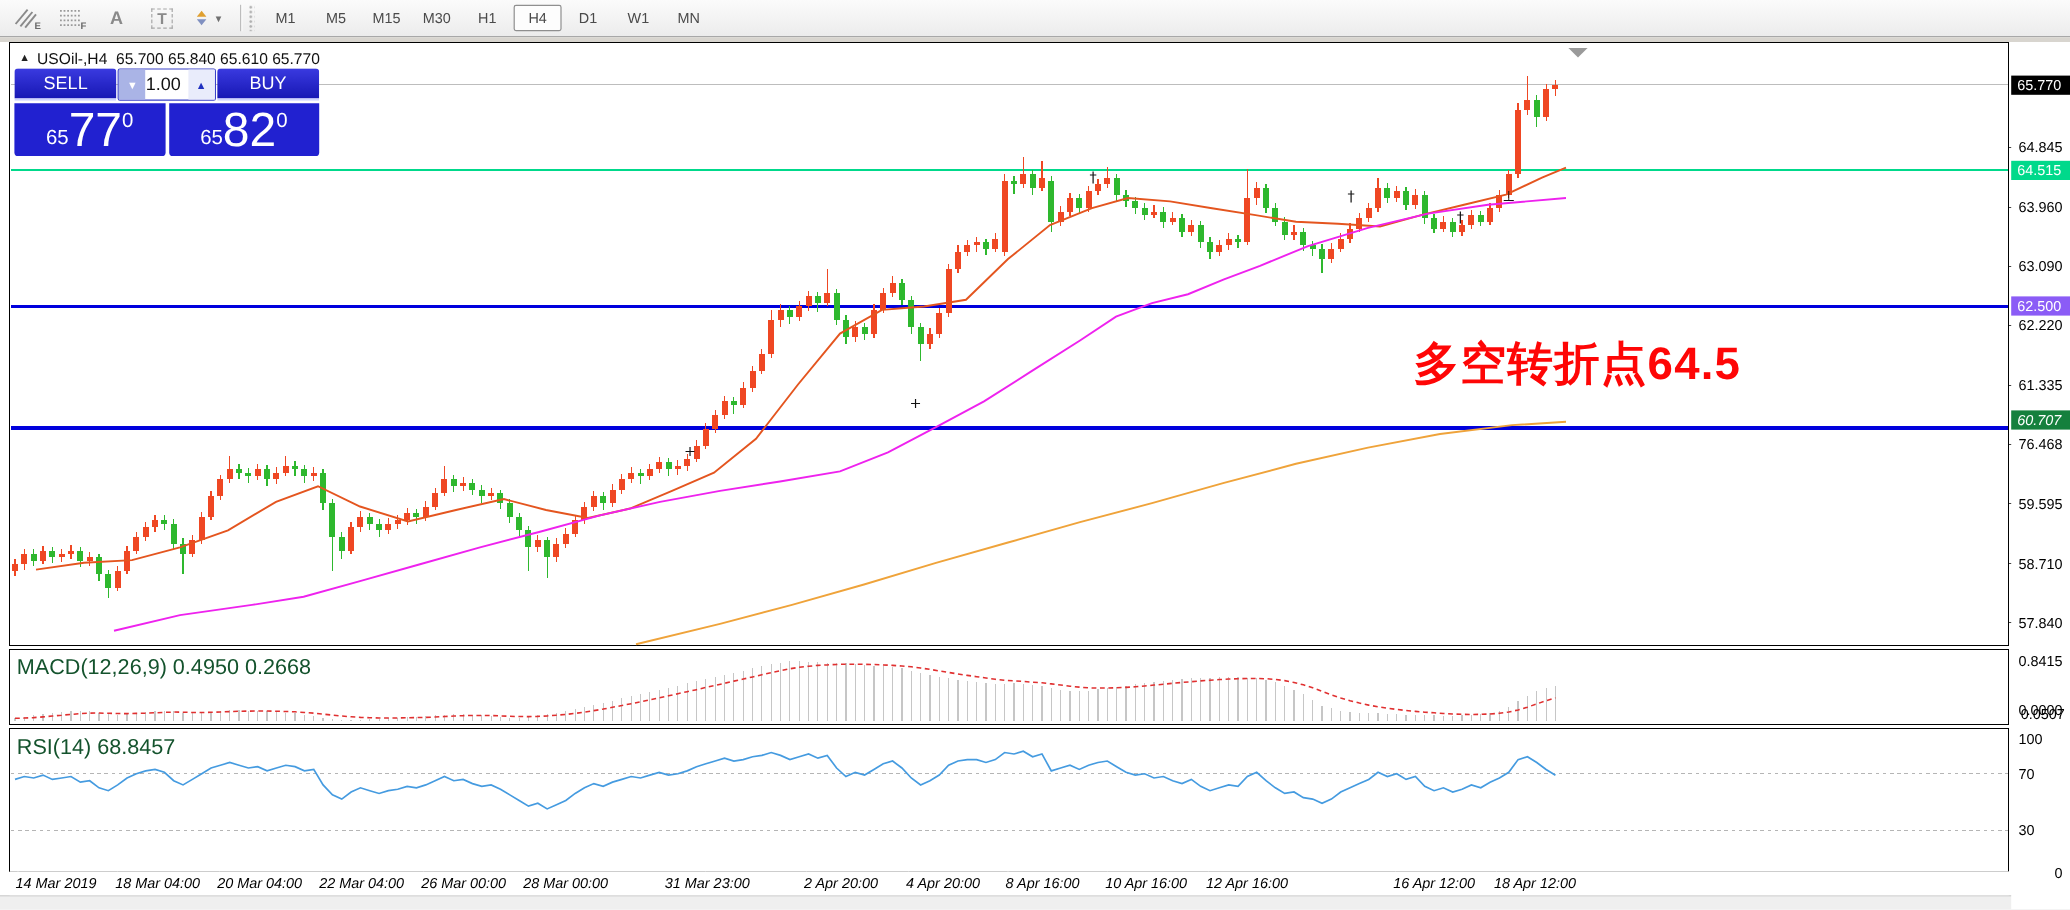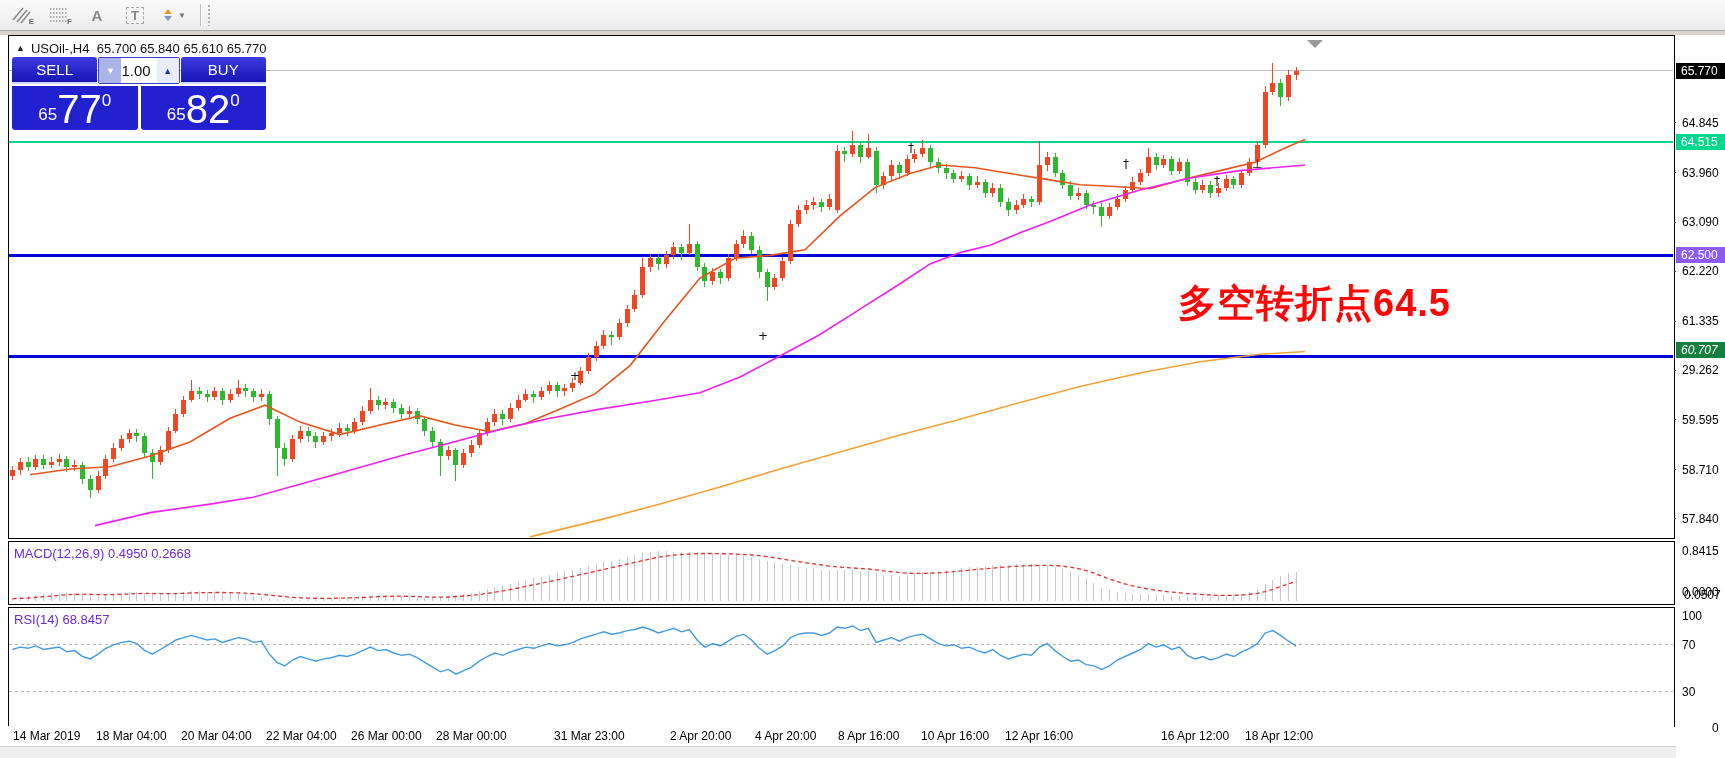--- a/index.html
+++ b/index.html
@@ -20,21 +20,21 @@
         background-image:radial-gradient(circle,#b0b0b0 1px,transparent 1.2px);
         background-size:4px 4px;}
   .tf-btn{min-width:26px;padding:3px 6px;font-size:12px;color:#4a4a4a;text-align:center;
           border:1px solid transparent;border-radius:2px;margin-right:2px;}
   .tf-btn.active{background:#fdfdfd;border:1px solid #8f8f8f;}
   
   .chart-region{position:absolute;left:0;top:35px;width:1725px;height:723px;background:#ffffff;}
   #chart-svg{position:absolute;left:0;top:0;}
   .chart-title{position:absolute;left:16px;top:6px;font-size:13px;color:#111;z-index:5;}
   .chart-title .tri{font-size:9px;vertical-align:2px;margin-right:6px;color:#222;}
-  .pane-label{position:absolute;left:14px;font-size:13px;color:#6d28d9;z-index:5;}
+  .pane-label{position:absolute;left:14px;font-size:18px;color:#14532d;z-index:5;}
   .annotation{position:absolute;left:1178px;top:243px;font-size:38px;font-weight:bold;
               color:#fe0606;z-index:6;white-space:nowrap;letter-spacing:1px;}
   
   .trade-panel{position:absolute;left:12px;top:22px;width:254px;z-index:10;font-family:"Liberation Sans",sans-serif;}
   .tp-row1{display:flex;height:27px;}
   .tp-btn{width:108px;background:linear-gradient(#3a3ae0,#1717b4);color:#fff;font-size:15px;
           display:flex;align-items:center;justify-content:center;border-radius:3px 3px 0 0;
           border-bottom:2px solid #cfd4ff;}
   .tp-spin{flex:1;display:flex;border:1px solid #3a42c8;background:#fff;margin:0 1px;border-radius:2px;}
   .spin-btn{width:22px;display:flex;align-items:center;justify-content:center;background:#aab4e6;font-size:9px;color:#ffffff;}
@@ -45,21 +45,21 @@
   .quote{flex:1;background:#2121d0;color:#fff;display:flex;align-items:flex-end;justify-content:center;
          border-radius:0 0 3px 3px;padding-bottom:2px;}
   .quote + .quote{margin-left:3px;}
   .q-small{font-size:17px;margin-bottom:3px;}
   .q-big{font-size:40px;line-height:38px;font-weight:400;}
   .q-sup{font-size:17px;margin-bottom:17px;}
   
   .price-axis{position:absolute;left:1676px;top:0;width:49px;height:723px;background:#fff;z-index:4;}
   .pa-label{position:absolute;left:6px;font-size:12px;color:#000;line-height:15px;}
   .pa-badge{position:absolute;left:0px;width:49px;font-size:12px;color:#fff;line-height:16px;padding-left:5px;box-sizing:border-box;}
-  .time-axis{position:absolute;left:8px;top:691px;width:1666px;height:20px;background:#fff;z-index:4;}
+  .time-axis{position:absolute;left:8px;top:691px;width:1666px;height:20px;background:#fff;z-index:4;font-style:italic;}
   .ta-label{position:absolute;top:3px;font-size:12px;color:#000;white-space:nowrap;}
   .bottom-strip{position:absolute;left:0;top:711px;width:1725px;height:12px;background:#efefef;border-top:1px solid #cfcfcf;}
 </style>
 </head>
 <body>
 
 <div class="screen">
 
   <div class="toolbar">
     <div class="tool-btn">
@@ -91,20 +91,31 @@
     </div>
     <div class="tool-btn">
       <svg width="16" height="16" viewBox="0 0 16 16">
         <polygon points="4,7 8,2 12,7" fill="#e0a030"></polygon>
           <polygon points="4,9 8,14 12,9" fill="#8090c0"></polygon>
       </svg>
       <span class="caret">▼</span>
     </div>
     <div class="tb-sep"></div>
     <div class="grip"></div>
+    <div id="tf-group" style="display:flex;">
+        <div class="tf-btn">M1</div>
+        <div class="tf-btn">M5</div>
+        <div class="tf-btn">M15</div>
+        <div class="tf-btn">M30</div>
+        <div class="tf-btn">H1</div>
+        <div class="tf-btn active">H4</div>
+        <div class="tf-btn">D1</div>
+        <div class="tf-btn">W1</div>
+        <div class="tf-btn">MN</div>
+      </div>
   </div>
   <div class="toolbar-strip"></div>
 
   <div class="chart-region">
     <svg id="chart-svg" width="1725" height="723">
         <rect x="8" y="0" width="1666" height="503" fill="#ffffff" stroke="#000" stroke-width="1" shape-rendering="crispEdges"></rect>
         <rect x="8" y="506" width="1666" height="63" fill="#ffffff" stroke="#000" stroke-width="1" shape-rendering="crispEdges"></rect>
         <rect x="8" y="572" width="1666" height="119" fill="#ffffff" stroke="#000" stroke-width="1" shape-rendering="crispEdges"></rect>
         <g>
           <line x1="9" y1="35.60561797752862" x2="1673" y2="35.60561797752862" stroke="#bdbdbd" stroke-width="1" shape-rendering="crispEdges"></line>
@@ -687,21 +698,21 @@
 
     <div class="pane-label" style="top:511px;">MACD(12,26,9) 0.4950 0.2668</div>
     <div class="pane-label" style="top:577px;">RSI(14) 68.8457</div>
 
     <div class="price-axis" id="price-axis">
         <div class="pa-label" style="top: 80.8837px;">64.845</div>
         <div class="pa-label" style="top: 130.901px;">63.960</div>
         <div class="pa-label" style="top: 180.071px;">63.090</div>
         <div class="pa-label" style="top: 229.24px;">62.220</div>
         <div class="pa-label" style="top: 279.258px;">61.335</div>
-        <div class="pa-label" style="top: 328.428px;">29.262</div>
+        <div class="pa-label" style="top: 328.428px;">76.468</div>
         <div class="pa-label" style="top: 377.597px;">59.595</div>
         <div class="pa-label" style="top: 427.615px;">58.710</div>
         <div class="pa-label" style="top: 476.784px;">57.840</div>
         <div class="pa-badge" style="top: 27.6056px; background: rgb(0, 0, 0);">65.770</div>
         <div class="pa-badge" style="top: 98.5343px; background: rgb(0, 217, 139);">64.515</div>
         <div class="pa-badge" style="top: 212.416px; background: #8b5cf6;">62.500</div>
         <div class="pa-badge" style="top: 307px; background: #15803d; font-style: italic;">60.707</div>
         <div class="pa-label" style="top: 509px;">0.8415</div>
         <div class="pa-label" style="top: 553px; left: 8px;">0.0507</div>
         <div class="pa-label" style="top: 550px;">0.0000</div>

